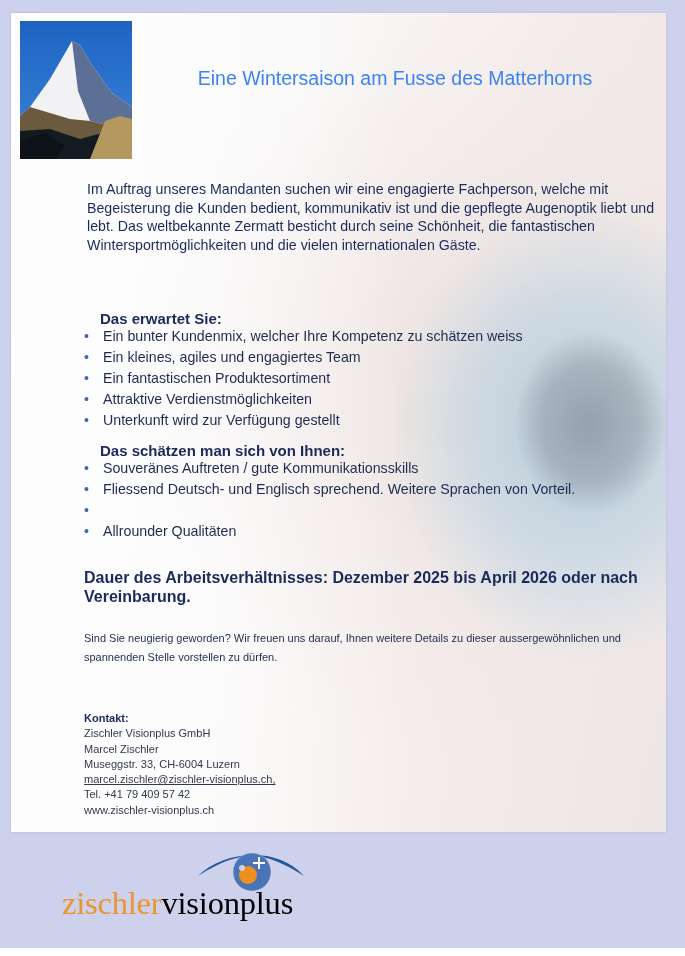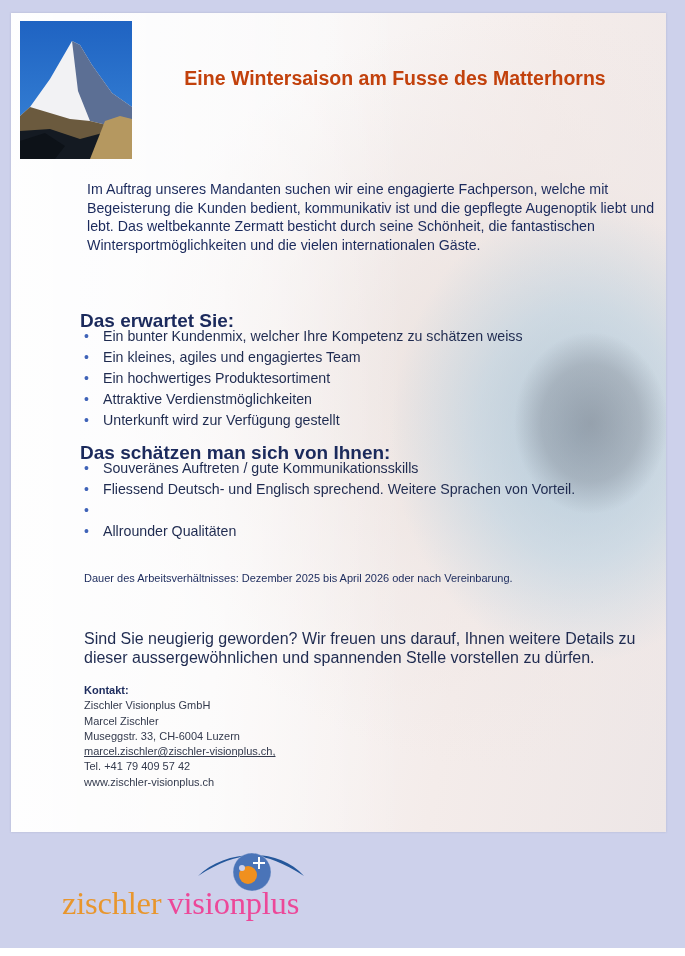--- a/index.html
+++ b/index.html
@@ -26,65 +26,65 @@
       background: linear-gradient(90deg, rgba(255,255,255,0.85) 0%, rgba(255,255,255,0.55) 30%, rgba(255,255,255,0.0) 60%);
       pointer-events: none;
     }
     .photo {
       position: absolute; left: 20px; top: 21px; width: 112px; height: 138px;
       overflow: hidden; background: #2a6fc4;
     }
     .photo svg { display: block; }
     .title {
       position: absolute; left: 140px; top: 66px; width: 510px;
-      text-align: center; color: #c2410c;
-      font-size: 19.5px; font-weight: bold; line-height: 25px;
+      text-align: center; color: #3b82f6;
+      font-size: 19.5px; font-weight: normal; line-height: 25px;
     }
     .intro {
       position: absolute; left: 87px; top: 180px; width: 570px;
       color: #1b2a5c; font-size: 14.2px; font-weight: normal; line-height: 18.5px;
     }
     .section-heading {
-      position: absolute; left: 80px;
-      color: #1b2a5c; font-size: 19px; font-weight: bold;
+      position: absolute; left: 100px;
+      color: #1b2a5c; font-size: 15px; font-weight: bold;
     }
     .bullet-list {
       position: absolute; left: 84px; margin: 0; padding: 0; list-style: none;
     }
     .bullet-list li {
       display: flex; align-items: baseline; height: 21px;
       color: #1f2b50; font-size: 14.2px;
     }
     .bullet {
       width: 19px; color: #3f63b8; font-size: 14px; flex: 0 0 19px;
     }
     .duration {
       position: absolute; left: 84px; top: 569px; width: 560px;
-      color: #1b2a5c; font-size: 11px; font-weight: normal; line-height: 18.5px;
+      color: #1b2a5c; font-size: 16px; font-weight: bold; line-height: 18.5px;
     }
     .closing {
       position: absolute; left: 84px; top: 629px; width: 580px;
-      color: #1f2b50; font-size: 16px; line-height: 19px;
+      color: #1f2b50; font-size: 11px; line-height: 19px;
     }
     .contact {
-      position: absolute; left: 84px; top: 683px;
+      position: absolute; left: 84px; top: 711px;
       color: #333a4d; font-size: 11px; line-height: 15.3px;
     }
     .contact .label { font-weight: bold; color: #1b2a5c; }
     .contact a { color: #333a4d; text-decoration: underline; }
     .logo {
       position: absolute; left: 62px; top: 848px; width: 300px; height: 80px;
     }
     .logo-word {
       position: absolute; left: 0; top: 37px;
       font-family: "Liberation Serif", serif; font-size: 32.5px; letter-spacing: -0.2px;
       white-space: nowrap;
     }
     .logo-word .a { color: #e8962d; }
-    .logo-word .b { color: #ec4899; margin-left: 6px; }
+    .logo-word .b { color: #000000; }
     .logo-eye { position: absolute; left: 134px; top: 0; }
   </style>
 </head>
 <body>
 
 <div class="page-bg"></div>
 <div class="panel"></div>
 <div class="panel-fade"></div>
 
 <div class="photo">
@@ -116,21 +116,21 @@
   <li>
       <span class="bullet">•</span>
       <span>Ein bunter Kundenmix, welcher Ihre Kompetenz zu schätzen weiss</span>
     </li>
   <li>
       <span class="bullet">•</span>
       <span>Ein kleines, agiles und engagiertes Team</span>
     </li>
   <li>
       <span class="bullet">•</span>
-      <span>Ein hochwertiges Produktesortiment</span>
+      <span>Ein fantastischen Produktesortiment</span>
     </li>
   <li>
       <span class="bullet">•</span>
       <span>Attraktive Verdienstmöglichkeiten</span>
     </li>
   <li>
       <span class="bullet">•</span>
       <span>Unterkunft wird zur Verfügung gestellt</span>
     </li>
 </ul>

